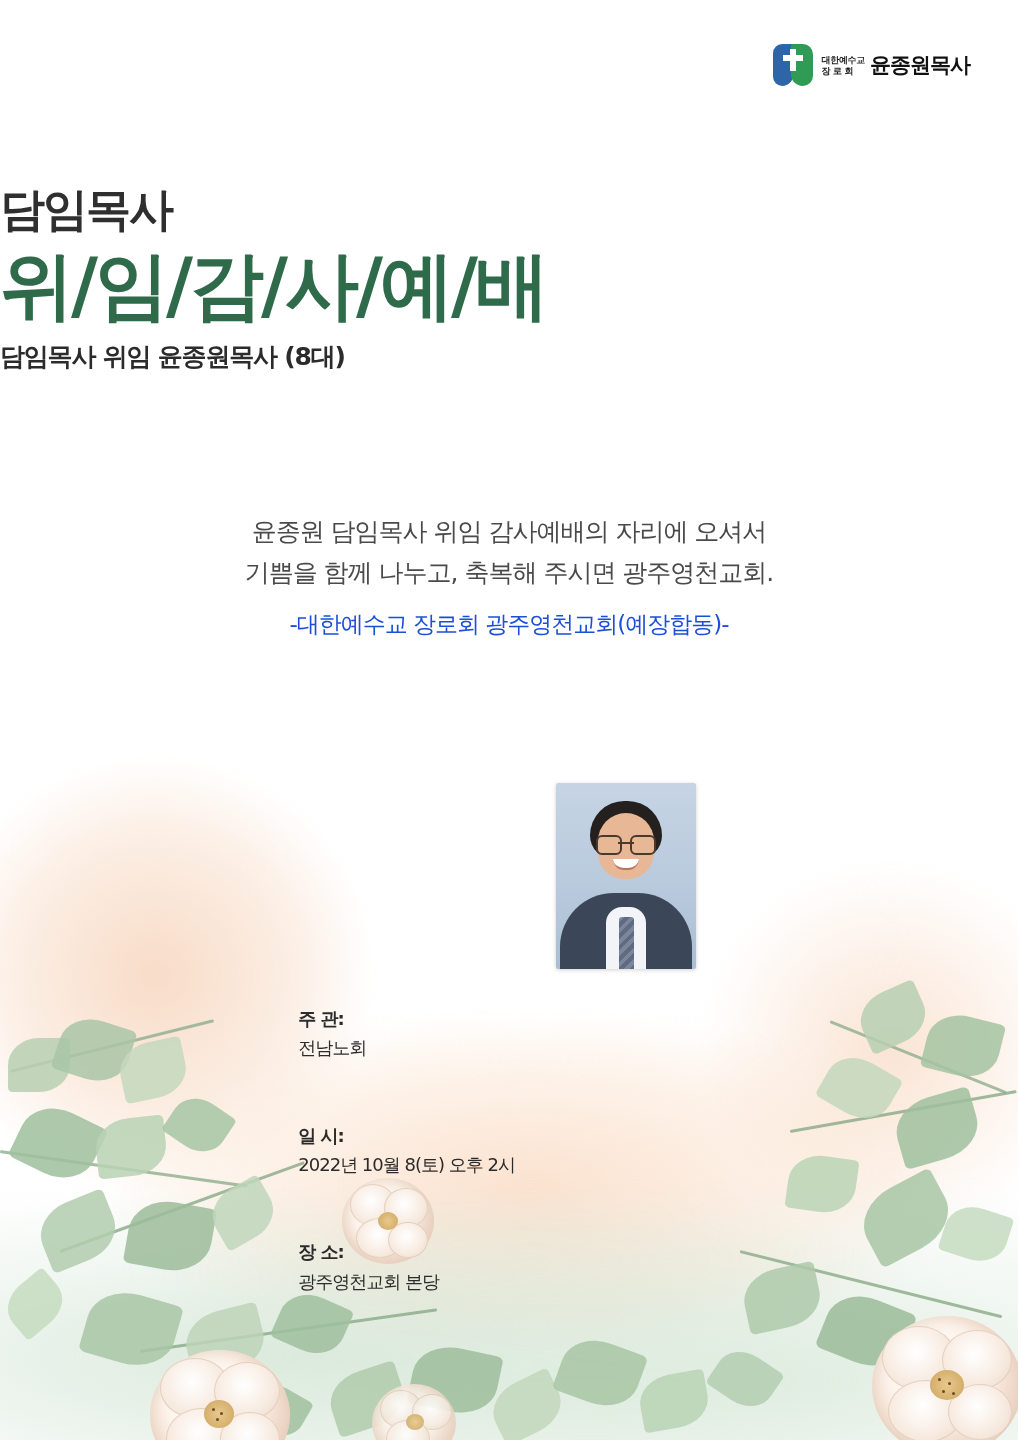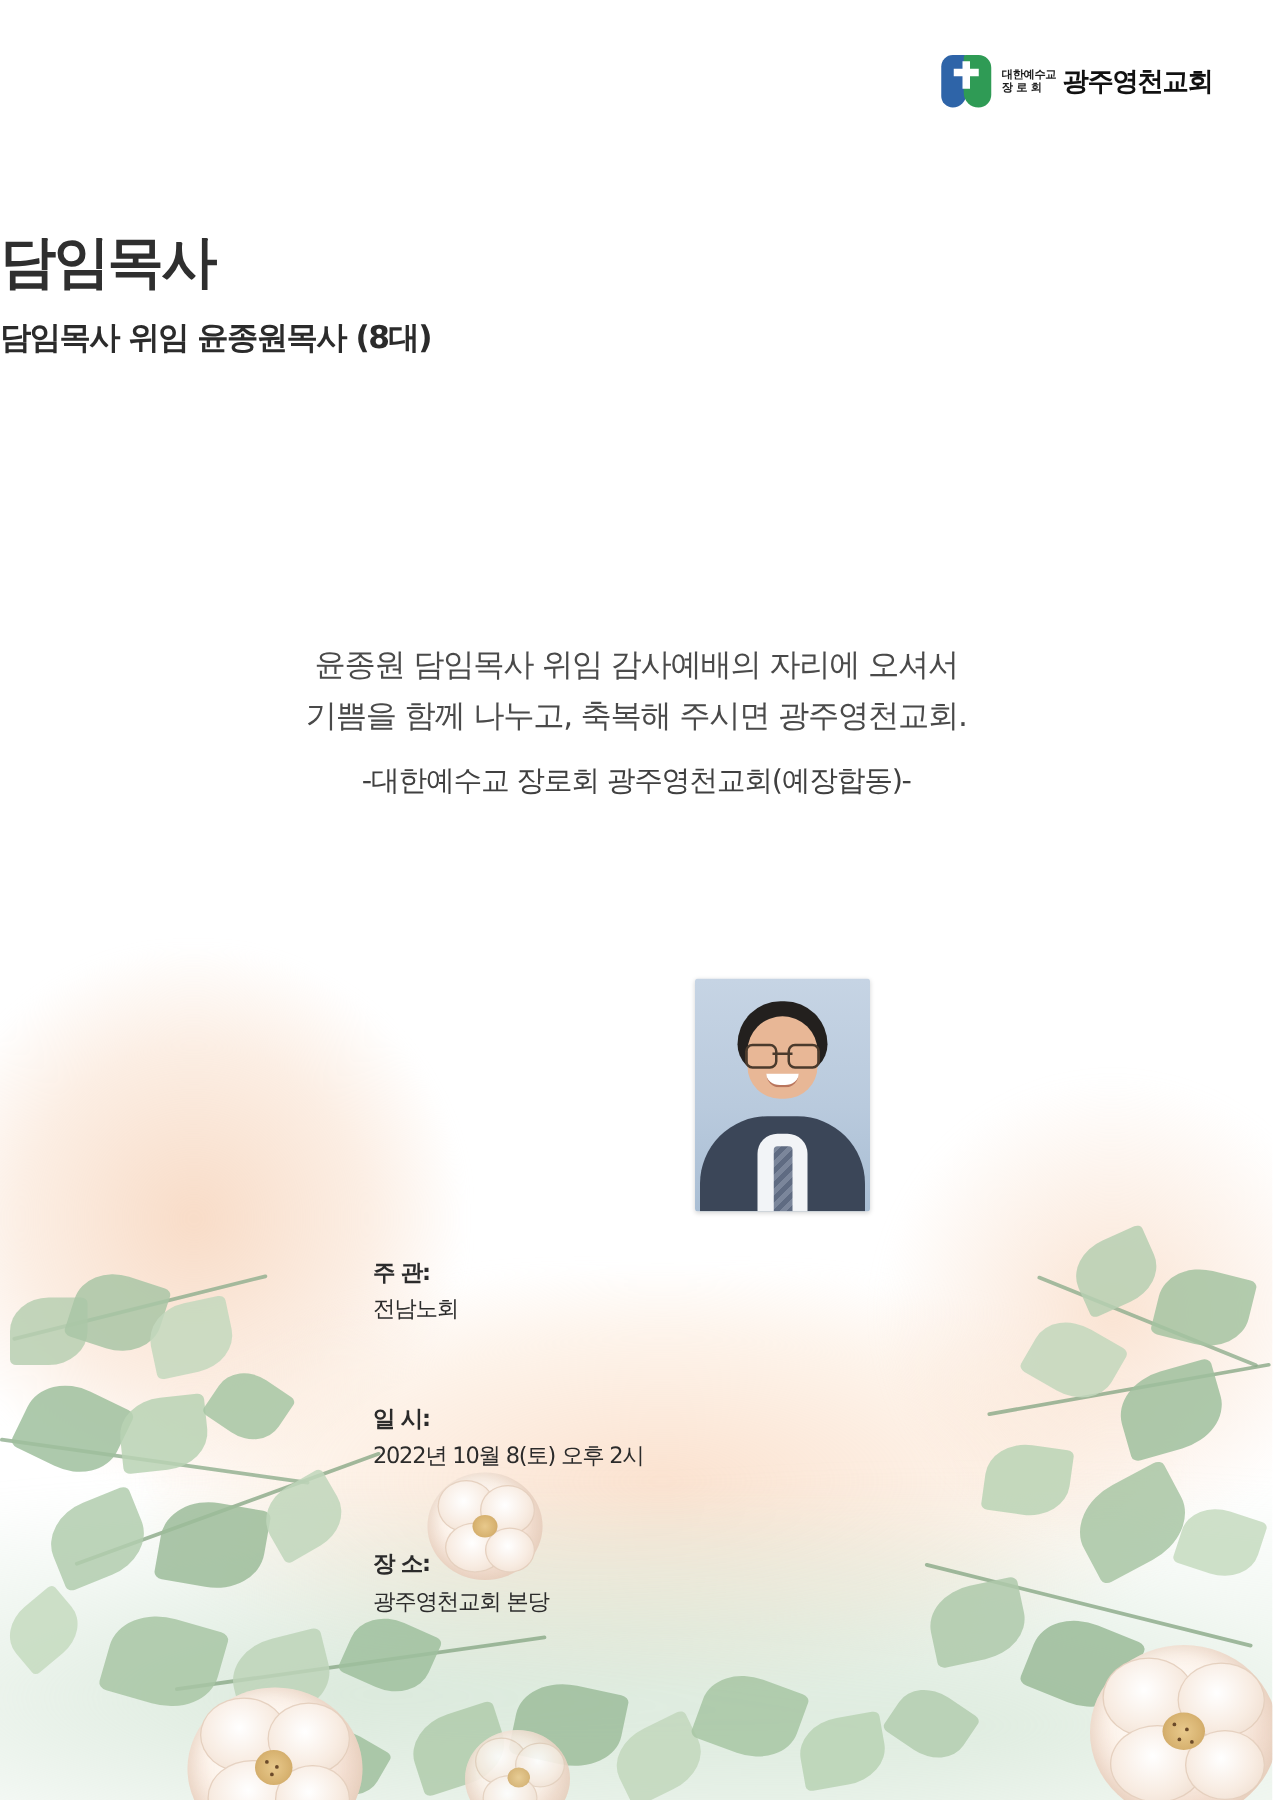--- a/index.html
+++ b/index.html
@@ -149,21 +149,21 @@
   }
   .invite-line {
     font-size: 25px;
     color: #4a4a4a;
     letter-spacing: -1px;
     line-height: 1.62;
   }
   .invite-org {
     margin-top: 16px;
     font-size: 23px;
-    color: #404040;
+    color: #1d4ed8;
     letter-spacing: -1px;
   }
 
   
   .portrait {
     position: absolute;
     left: 556px;
     top: 783px;
     width: 140px;
     height: 186px;
@@ -307,26 +307,27 @@
       <span class="leaf-blue"></span>
       <span class="leaf-green"></span>
       <span class="cross-v"></span>
       <span class="cross-h"></span>
     </span>
     <span class="logo-text">
       <span class="logo-sub">
         <span>대한예수교</span><br>
         <span>장 로 회</span>
       </span>
-      <span class="logo-main">광주영천교회</span>
+      <span class="logo-main">윤종원목사</span>
     </span>
   </div>
 
   <div class="title-block">
     <div class="title-kicker">담임목사</div>
+    <div class="title-main">위/임/감/사/예/배</div>
     <div class="title-sub">담임목사 위임 윤종원목사 (8대)</div>
   </div>
 
   <div class="invite">
     <div class="invite-line">윤종원 담임목사 위임 감사예배의 자리에 오셔서</div>
     <div class="invite-line">기쁨을 함께 나누고, 축복해 주시면 광주영천교회.</div>
     <div class="invite-org">-대한예수교 장로회 광주영천교회(예장합동)-</div>
   </div>
 
   <div class="portrait">

